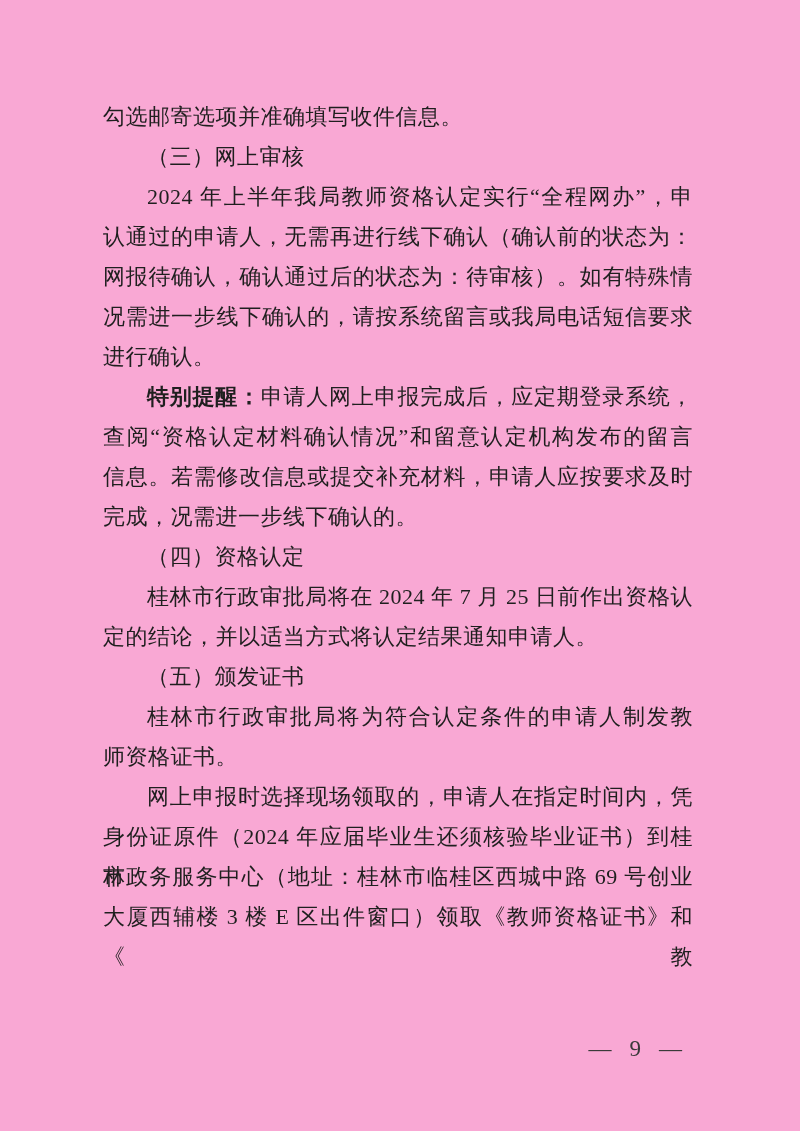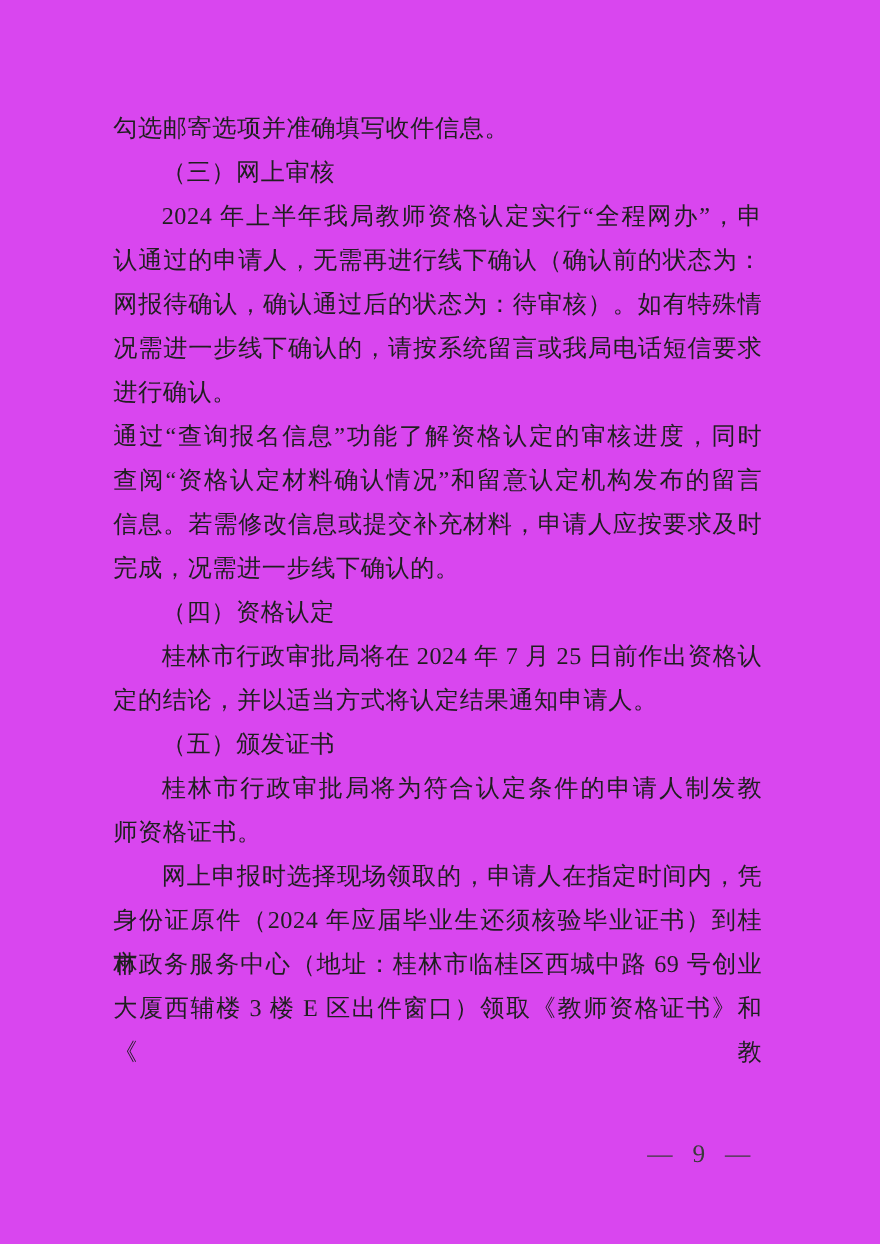--- a/index.html
+++ b/index.html
@@ -4,21 +4,21 @@
 <style>
   html, body {
     margin: 0;
     padding: 0;
     background: #ffffff;
   }
   .page {
     position: relative;
     width: 800px;
     height: 1131px;
-    background: #d946ef;
+    background: #f9a8d4;
     overflow: hidden;
     font-family: "Liberation Serif", "DejaVu Serif", serif;
     color: #1f1f1f;
   }
   .text-block {
     position: absolute;
     left: 103px;
     top: 97px;
     width: 590px;
   }
@@ -61,21 +61,21 @@
 
 <div class="page">
   <div class="text-block" id="text-block">
       <div class="line">勾选邮寄选项并准确填写收件信息。</div>
       <div class="line indent">（三）网上审核</div>
       <div class="line indent justify">2024 年上半年我局教师资格认定实行“全程网办”，申</div>
       <div class="line justify">认通过的申请人，无需再进行线下确认（确认前的状态为：</div>
       <div class="line justify">网报待确认，确认通过后的状态为：待审核）。如有特殊情</div>
       <div class="line justify">况需进一步线下确认的，请按系统留言或我局电话短信要求</div>
       <div class="line">进行确认。</div>
-      <div class="line justify">通过“查询报名信息”功能了解资格认定的审核进度，同时</div>
+      <div class="line indent justify"><span class="bold">特别提醒：</span>申请人网上申报完成后，应定期登录系统，</div>
       <div class="line justify">查阅“资格认定材料确认情况”和留意认定机构发布的留言</div>
       <div class="line justify">信息。若需修改信息或提交补充材料，申请人应按要求及时</div>
       <div class="line">完成，况需进一步线下确认的。</div>
       <div class="line indent">（四）资格认定</div>
       <div class="line indent justify">桂林市行政审批局将在 2024 年 7 月 25 日前作出资格认</div>
       <div class="line">定的结论，并以适当方式将认定结果通知申请人。</div>
       <div class="line indent">（五）颁发证书</div>
       <div class="line indent justify">桂林市行政审批局将为符合认定条件的申请人制发教</div>
       <div class="line">师资格证书。</div>
       <div class="line indent justify">网上申报时选择现场领取的，申请人在指定时间内，凭</div>

